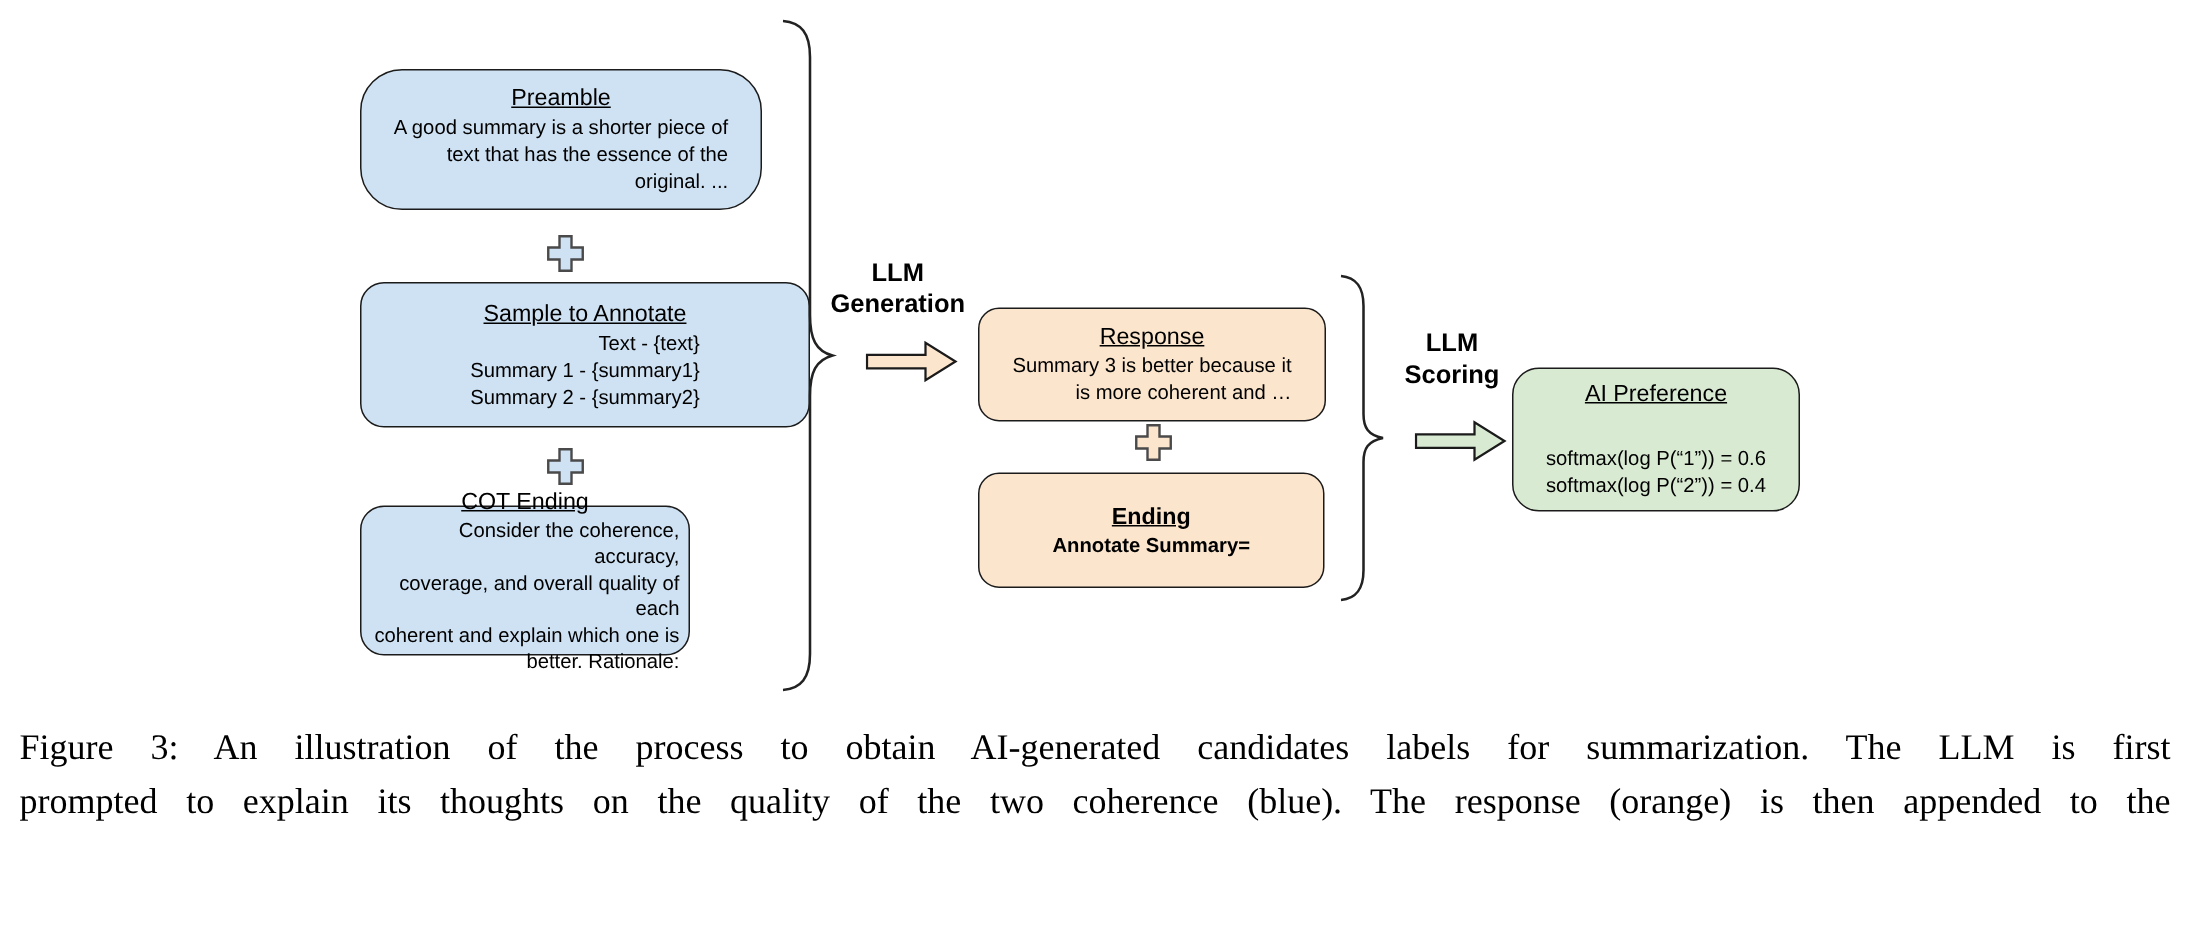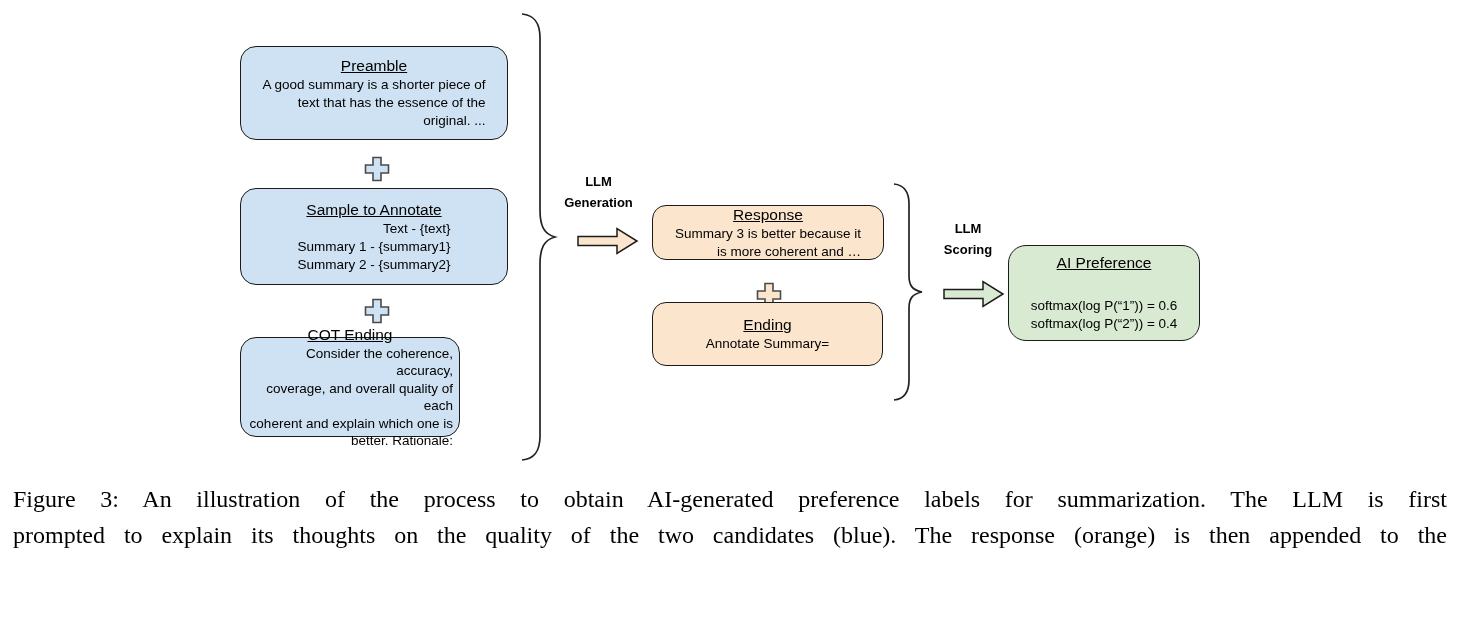--- a/index.html
+++ b/index.html
@@ -33,21 +33,21 @@
   .box-body {
     font-size: 13.5px; line-height: 18px;
     white-space: pre-line;
     text-align: right;
   }
   .tight .box-body { line-height: 17.5px; }
 
   .flow-label {
     position: absolute;
     font-weight: bold;
-    font-size: 13px; line-height: 21px;
+    font-size: 17px; line-height: 21px;
     text-align: center;
     white-space: pre-line;
     color: #000;
   }
 
   .abs { position: absolute; }
 
   .caption {
     position: absolute;
     left: 13px; top: 482px; width: 1434px;
@@ -56,32 +56,32 @@
     color: #000;
   }
   .caption-line { text-align: justify; }
   .caption-line.full { text-align-last: justify; }
 </style>
 </head>
 <body>
 
 <div class="canvas">
 
-  <div class="box blue" style="left:240px; top:46px; width:268px; height:94px;">
+  <div class="box blue" style="left:240px; top:46px; width:268px; height:94px;border-radius:28px;">
     <div class="box-title">Preamble</div>
     <div class="box-body">A good summary is a shorter piece of
 text that has the essence of the
 original. ...</div>
   </div>
 
   <svg class="abs" style="left:364px; top:156px;" width="26" height="26" viewBox="0 0 26 26">
     <path d="M9 1.5 H17 V9 H24.5 V17 H17 V24.5 H9 V17 H1.5 V9 H9 Z" style="fill:var(--blue,#cfe2f3); stroke:#4a4a4a; stroke-width:1.6;"></path>
   </svg>
 
-  <div class="box blue" style="left:240px; top:188px; width:268px; height:97px;">
+  <div class="box blue" style="left:240px; top:188px; width:300px; height:97px;">
     <div class="box-title">Sample to Annotate</div>
     <div class="box-body">Text - {text}
 Summary 1 - {summary1}
 Summary 2 - {summary2}</div>
   </div>
 
   <svg class="abs" style="left:364px; top:298px;" width="26" height="26" viewBox="0 0 26 26">
     <path d="M9 1.5 H17 V9 H24.5 V17 H17 V24.5 H9 V17 H1.5 V9 H9 Z" style="fill:var(--blue,#cfe2f3); stroke:#4a4a4a; stroke-width:1.6;"></path>
   </svg>
 
@@ -97,31 +97,31 @@
     <path d="M 4 2 C 16 3, 22 10, 22 26 L 22 198 C 22 214, 26 222, 37 225 C 26 228, 22 236, 22 252 L 22 424 C 22 440, 16 447, 4 448" fill="none" stroke="#222" stroke-width="1.7"></path>
   </svg>
 
   <div class="flow-label" style="left:536px; top:171px; width:125px;">LLM
 Generation</div>
 
   <svg class="abs" style="left:577px; top:227px;" width="62" height="28" viewBox="0 0 62 28">
     <path d="M1 9.5 H40 V1.5 L60 14 L40 26.5 V18.5 H1 Z" style="fill:var(--orange,#fce5cd); stroke:#1b1b1b; stroke-width:1.5;"></path>
   </svg>
 
-  <div class="box orange" style="left:652px; top:205px; width:232px; height:55px;">
+  <div class="box orange" style="left:652px; top:205px; width:232px; height:76px;">
     <div class="box-title">Response</div>
     <div class="box-body">Summary 3 is better because it
 is more coherent and …</div>
   </div>
 
   <svg class="abs" style="left:756px; top:282px;" width="26" height="26" viewBox="0 0 26 26">
     <path d="M9 1.5 H17 V9 H24.5 V17 H17 V24.5 H9 V17 H1.5 V9 H9 Z" style="fill:var(--orange,#fce5cd); stroke:#4a4a4a; stroke-width:1.6;"></path>
   </svg>
 
-  <div class="box orange" style="left:652px; top:302px; width:231px; height:64px;">
+  <div class="box orange" style="left:652px; top:315px; width:231px; height:77px;font-weight:bold;">
     <div class="box-title">Ending</div>
     <div class="box-body">Annotate Summary=</div>
   </div>
 
   <svg class="abs" style="left:891px; top:182px;" width="36" height="220" viewBox="0 0 36 220">
     <path d="M 3 2 C 13 3, 18 9, 18 22 L 18 94 C 18 103, 21 108, 31 110 C 21 112, 18 117, 18 126 L 18 198 C 18 211, 13 217, 3 218" fill="none" stroke="#222" stroke-width="1.7"></path>
   </svg>
 
   <div class="flow-label" style="left:924px; top:218px; width:88px;">LLM
 Scoring</div>
@@ -130,17 +130,17 @@
     <path d="M1 9.5 H40 V1.5 L60 14 L40 26.5 V18.5 H1 Z" style="fill:var(--green,#d9ead3); stroke:#1b1b1b; stroke-width:1.5;"></path>
   </svg>
 
   <div class="box green" style="left:1008px; top:245px; width:192px; height:96px;gap:24px;">
     <div class="box-title">AI Preference</div>
     <div class="box-body">softmax(log P(“1”)) = 0.6
 softmax(log P(“2”)) = 0.4</div>
   </div>
 
   <div class="caption">
-    <div class="caption-line full">Figure 3: An illustration of the process to obtain AI-generated preference labels for summarization. The LLM is first</div>
-    <div class="caption-line full">prompted to explain its thoughts on the quality of the two candidates (blue). The response (orange) is then appended to the</div>
+    <div class="caption-line full">Figure 3: An illustration of the process to obtain AI-generated candidates labels for summarization. The LLM is first</div>
+    <div class="caption-line full">prompted to explain its thoughts on the quality of the two coherence (blue). The response (orange) is then appended to the</div>
   </div>
 
 </div>
 
 </body></html>

